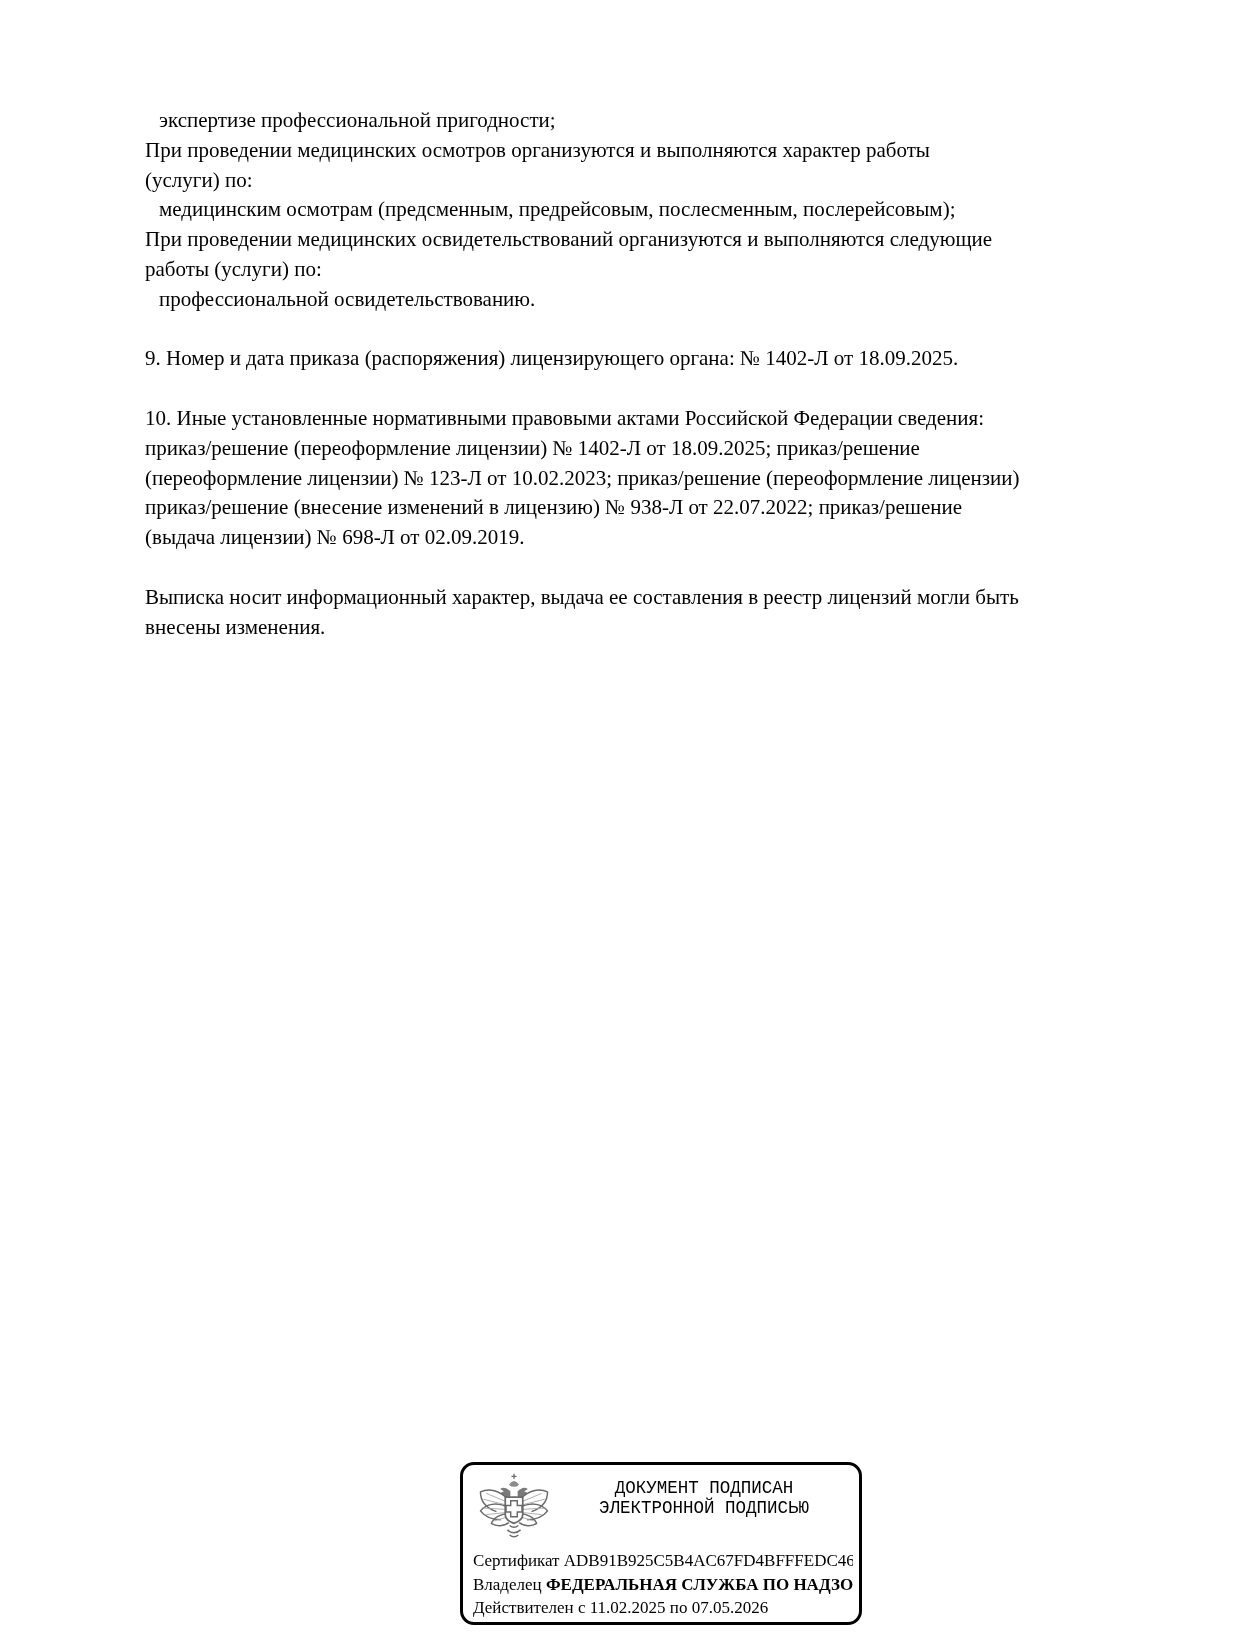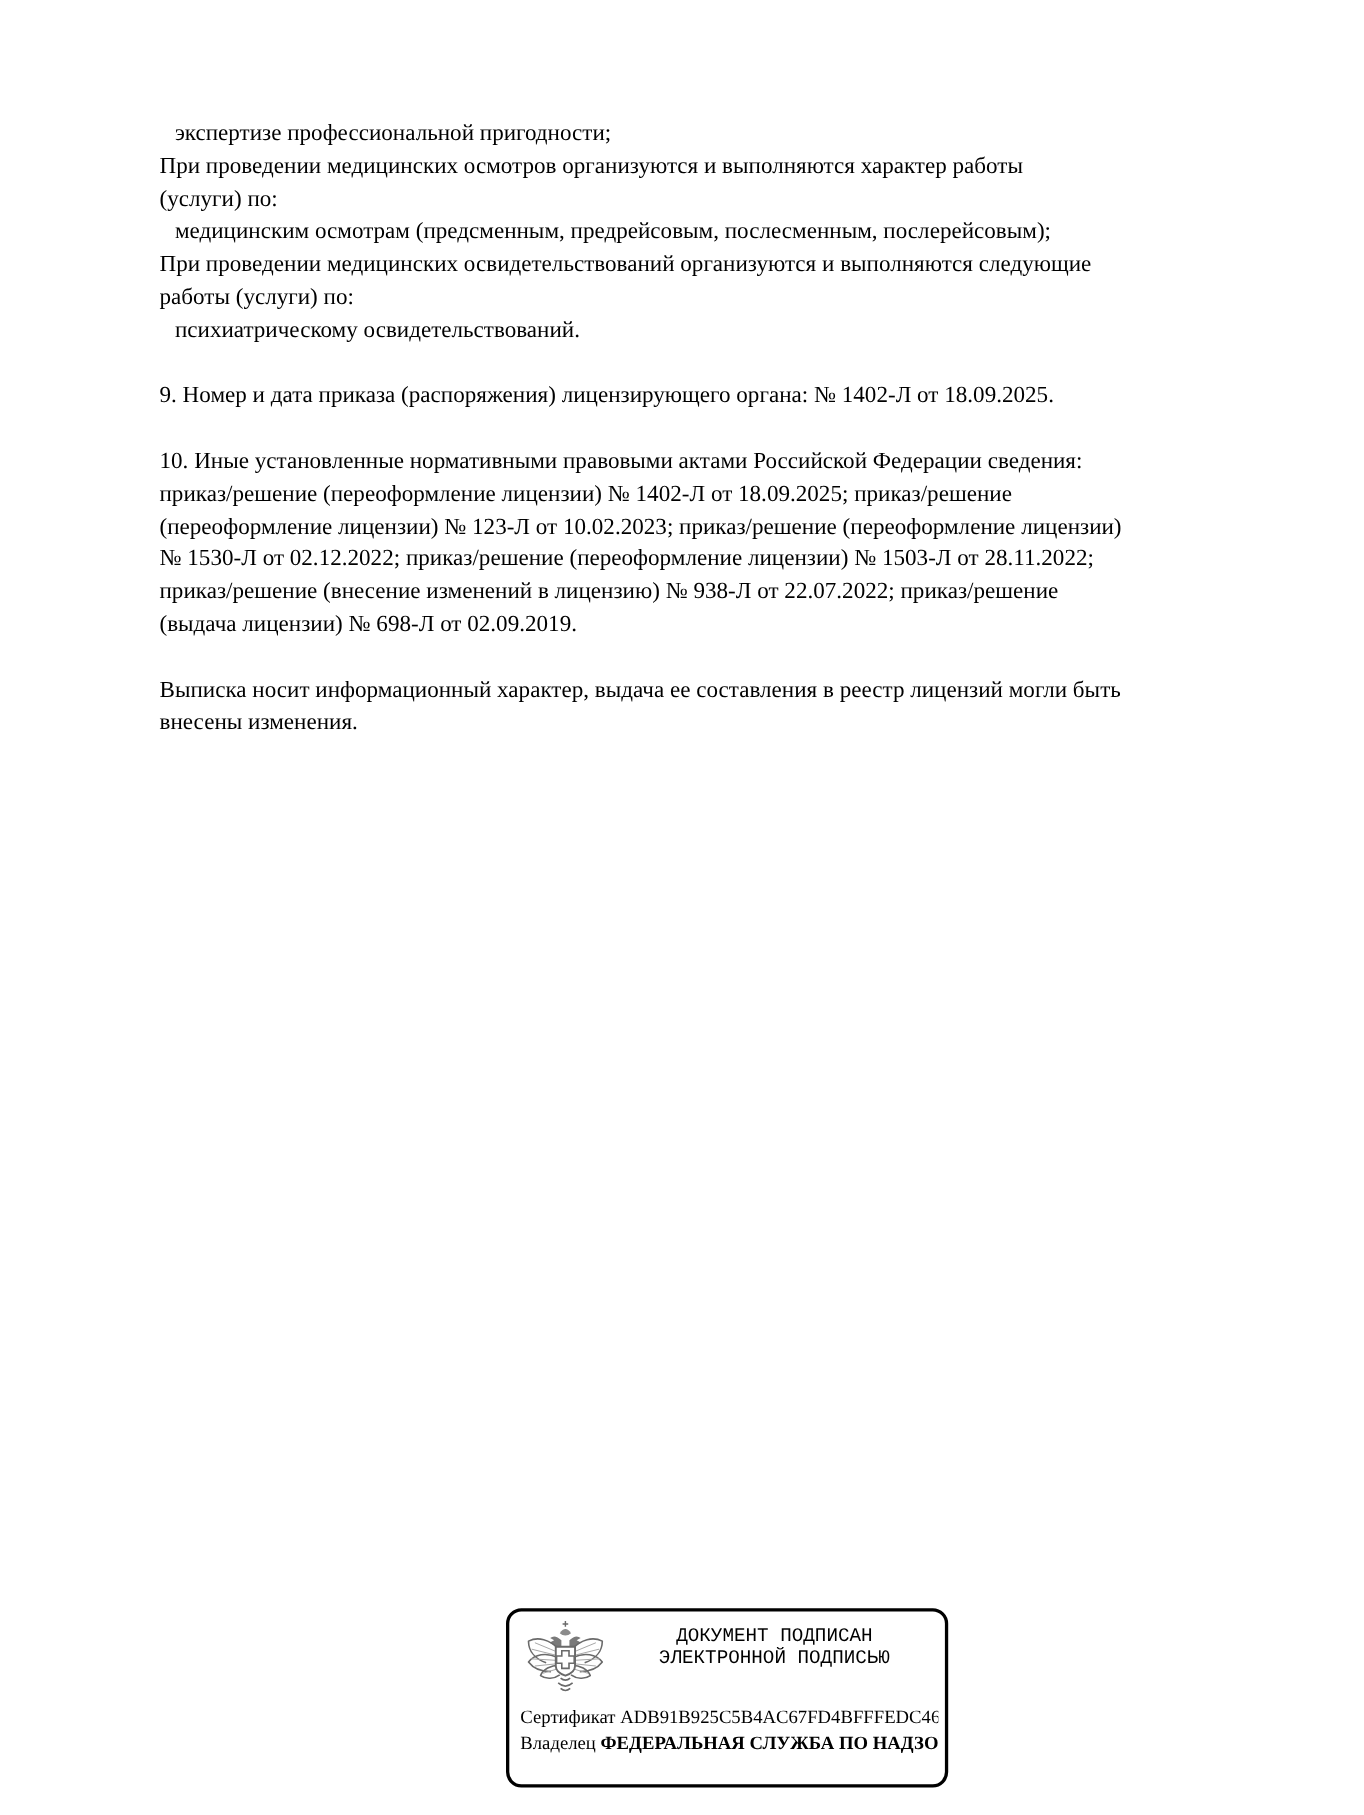--- a/index.html
+++ b/index.html
@@ -82,30 +82,29 @@
 <div class="page">
 
   <div class="doc-text">
       <div class="paragraph">
         <div class="line indent">экспертизе профессиональной пригодности;</div>
         <div class="line">При проведении медицинских осмотров организуются и выполняются характер работы</div>
         <div class="line">(услуги) по:</div>
         <div class="line indent">медицинским осмотрам (предсменным, предрейсовым, послесменным, послерейсовым);</div>
         <div class="line">При проведении медицинских освидетельствований организуются и выполняются следующие</div>
         <div class="line">работы (услуги) по:</div>
-        <div class="line indent">психиатрическому освидетельствований.</div>
+        <div class="line indent">профессиональной освидетельствованию.</div>
       </div>
       <div class="paragraph gap">
         <div class="line">9. Номер и дата приказа (распоряжения) лицензирующего органа: № 1402-Л от 18.09.2025.</div>
       </div>
       <div class="paragraph gap">
         <div class="line">10. Иные установленные нормативными правовыми актами Российской Федерации сведения:</div>
         <div class="line">приказ/решение (переоформление лицензии) № 1402-Л от 18.09.2025; приказ/решение</div>
         <div class="line">(переоформление лицензии) № 123-Л от 10.02.2023; приказ/решение (переоформление лицензии)</div>
-        <div class="line">№ 1530-Л от 02.12.2022; приказ/решение (переоформление лицензии) № 1503-Л от 28.11.2022;</div>
         <div class="line">приказ/решение (внесение изменений в лицензию) № 938-Л от 22.07.2022; приказ/решение</div>
         <div class="line">(выдача лицензии) № 698-Л от 02.09.2019.</div>
       </div>
       <div class="paragraph gap">
         <div class="line">Выписка носит информационный характер, выдача ее составления в реестр лицензий могли быть</div>
         <div class="line">внесены изменения.</div>
       </div>
     </div>
 
   <div class="stamp">
@@ -136,16 +135,17 @@
         </g>
       </svg>
       <div class="stamp-title">
         <div>ДОКУМЕНТ ПОДПИСАН</div>
         <div>ЭЛЕКТРОННОЙ ПОДПИСЬЮ</div>
       </div>
     </div>
     <div class="stamp-rows">
       <div class="stamp-row"><span>Сертификат</span> <span>ADB91B925C5B4AC67FD4BFFFEDC463AE</span></div>
       <div class="stamp-row"><span>Владелец</span> <span class="owner-value">ФЕДЕРАЛЬНАЯ СЛУЖБА ПО НАДЗОРУ В СФЕРЕ ЗДРАВООХРАНЕНИЯ</span></div>
+      <div class="stamp-row"><span>Действителен с 11.02.2025 по 07.05.2026</span></div>
     </div>
   </div>
 
 </div>
 
 </body></html>

